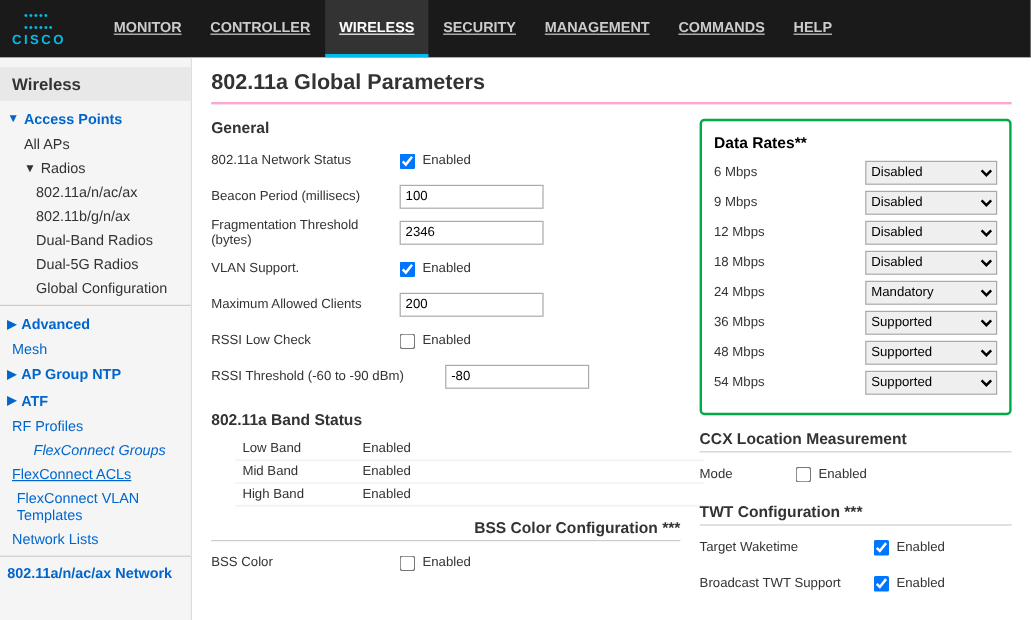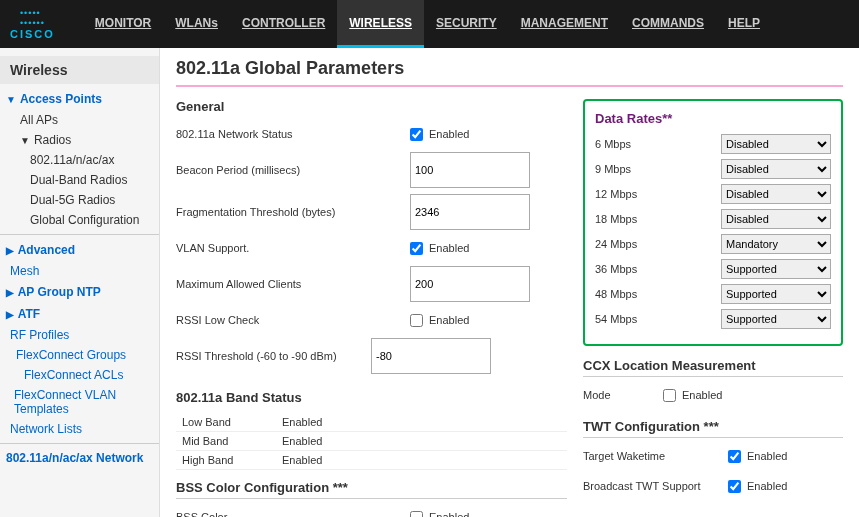--- a/index.html
+++ b/index.html
@@ -140,66 +140,66 @@
     .section-header:first-child { margin-top: 0; }
 
     
     .form-row {
       display: flex;
       align-items: center;
       margin-bottom: 6px;
       min-height: 24px;
     }
     .form-label {
-      width: 234px;
+      width: 157px;
       flex-shrink: 0;
       color: #333;
       font-size: 11px;
     }
     .form-value {
       display: flex;
       align-items: center;
       gap: 6px;
     }
     .form-input {
       border: 1px solid #aaa;
       padding: 2px 4px;
       width: 120px;
       font-size: 11px;
-      height: 36px;
+      height: 20px;
     }
     .form-checkbox {
       width: 13px;
       height: 13px;
     }
     .form-check-label {
       font-size: 11px;
     }
 
     
-    .band-table { width: 100%; border-collapse: collapse; }
+    .band-table { width: 100%; border-collapse: collapse; margin-left: 20px; }
     .band-table td {
       padding: 3px 6px;
       font-size: 11px;
       border-bottom: 1px solid #eee;
     }
     .band-table td:first-child { width: 100px; color: #333; }
     .band-table td:last-child { color: #333; }
 
     
     .data-rates-panel {
       border: 2px solid #00aa44;
       border-radius: 4px;
       padding: 10px;
       background: #fff;
     }
     .data-rates-title {
       font-size: 13px;
       font-weight: bold;
-      color: #701a75;
+      color: #000000;
       margin-bottom: 8px;
     }
     .rate-row {
       display: flex;
       align-items: center;
       margin-bottom: 5px;
       justify-content: space-between;
     }
     .rate-label {
       font-size: 11px;
@@ -230,40 +230,40 @@
     .bss-section {
       margin-top: 10px;
     }
     .bss-title {
       font-size: 13px;
       font-weight: bold;
       color: #333;
       margin-bottom: 6px;
       border-bottom: 1px solid #ccc;
       padding-bottom: 3px;
+      text-align: right;
     }
 
     
     ::-webkit-scrollbar { width: 8px; }
     ::-webkit-scrollbar-track { background: #f1f1f1; }
     ::-webkit-scrollbar-thumb { background: #aaa; }
   </style>
 </head>
 <body>
 
 <div class="top-nav">
   <div class="logo-area">
     <div style="display:flex;flex-direction:column;align-items:center;margin-right:8px;">
       <span class="logo-dots">•••••<br>••••••</span>
       <span class="logo-text">CISCO</span>
     </div>
   </div>
   <div class="nav-items">
     <a class="nav-item underline">MONITOR</a>
-    <a class="nav-item underline">WLANs</a>
     <a class="nav-item underline">CONTROLLER</a>
     <a class="nav-item active underline">WIRELESS</a>
     <a class="nav-item underline">SECURITY</a>
     <a class="nav-item underline">MANAGEMENT</a>
     <a class="nav-item underline">COMMANDS</a>
     <a class="nav-item underline">HELP</a>
   </div>
 </div>
 
 <div class="main-layout">
@@ -275,42 +275,43 @@
       <div class="sidebar-section-header">
         <span class="sidebar-arrow">▼</span>
         <span>Access Points</span>
       </div>
       <div class="sidebar-item sub">All APs</div>
       <div class="sidebar-item sub">
         <span class="sidebar-arrow">▼</span>
         <span>Radios</span>
       </div>
       <div class="sidebar-item sub2">802.11a/n/ac/ax</div>
+      <div class="sidebar-item sub2">802.11b/g/n/ax</div>
       <div class="sidebar-item sub2">Dual-Band Radios</div>
       <div class="sidebar-item sub2">Dual-5G Radios</div>
       <div class="sidebar-item sub2">Global Configuration</div>
 
       <div class="sidebar-divider"></div>
 
       <div class="sidebar-section-header">
         <span class="sidebar-arrow">▶</span>
         <span>Advanced</span>
       </div>
       <div class="sidebar-item" style="padding-left:10px;">Mesh</div>
       <div class="sidebar-section-header">
         <span class="sidebar-arrow">▶</span>
         <span>AP Group NTP</span>
       </div>
       <div class="sidebar-section-header">
         <span class="sidebar-arrow">▶</span>
         <span>ATF</span>
       </div>
       <div class="sidebar-item" style="padding-left:10px;">RF Profiles</div>
-      <div class="sidebar-item" style="padding-left:16px;">FlexConnect Groups</div>
-      <div class="sidebar-item" style="padding-left:24px;">FlexConnect ACLs</div>
+      <div class="sidebar-item" style="padding-left:28px;font-style:italic;">FlexConnect Groups</div>
+      <div class="sidebar-item" style="padding-left:10px;text-decoration:underline;">FlexConnect ACLs</div>
       <div class="sidebar-item" style="">FlexConnect VLAN Templates</div>
       <div class="sidebar-item" style="padding-left:10px;">Network Lists</div>
       <div class="sidebar-divider"></div>
       <div class="sidebar-item active" style="padding-left:6px; font-weight:bold; color:#0066cc;">802.11a/n/ac/ax Network</div>
     </div>
   </div>
 
   <div class="content">
     <div class="page-title">802.11a Global Parameters</div>
 

